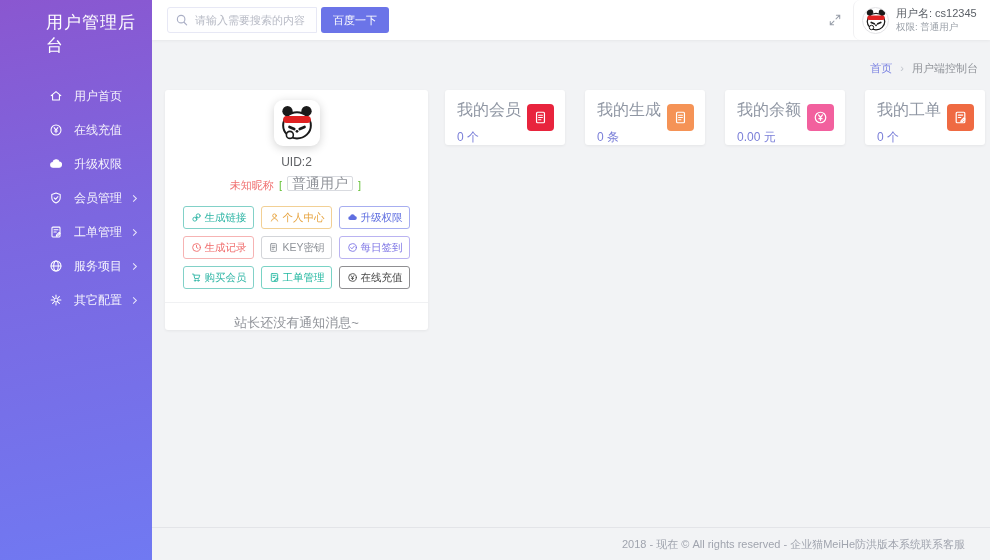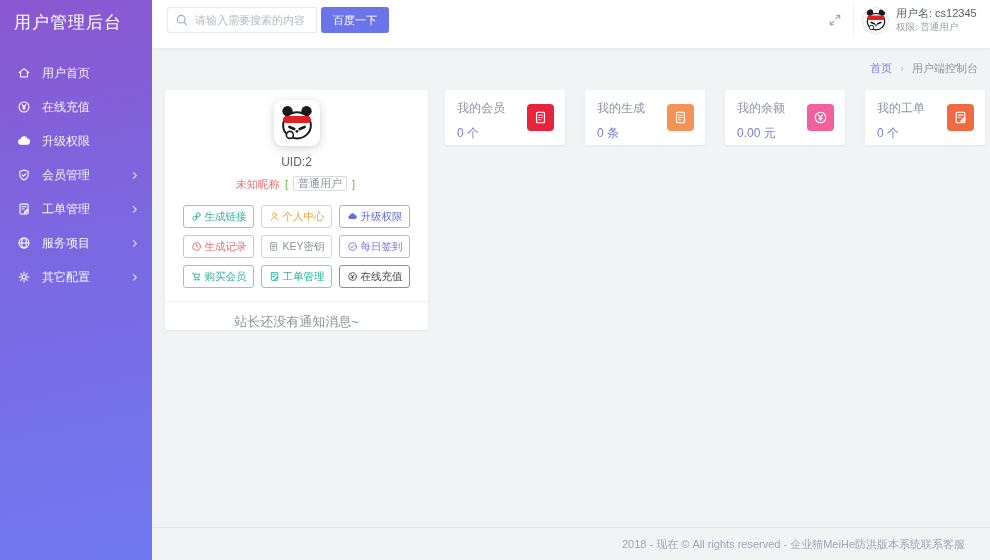--- a/index.html
+++ b/index.html
@@ -2,32 +2,32 @@
 <html><head>
 <meta charset="utf-8">
 <style>
   * { margin:0; padding:0; box-sizing:border-box; }
   html,body { width:990px; height:560px; overflow:hidden; background:#fff;
     font-family:"Liberation Sans","DejaVu Sans",sans-serif; }
   .page { position:relative; width:990px; height:560px; }
 
   
   .sidebar { position:absolute; left:0; top:0; width:152px; height:560px;
-    background:linear-gradient(168deg,#8a57d0 0%,#7c67e0 40%,#7079f2 100%); z-index:3; }
+    background:linear-gradient(168deg,#8a57d0 0%,#7c67e0 40%,#7079f2 100%); z-index:3;padding-left:32px; }
   .sb-title { color:#fff; font-size:17px; font-weight:500; letter-spacing:1px; padding:11px 0 0 14px; }
   .sb-menu { margin-top:22px; }
   .sb-item { height:34px; display:flex; align-items:center; padding:0 16px 0 17px;
     color:rgba(255,255,255,.92); font-size:12px; cursor:pointer; }
   .sb-item .ic { width:14px; height:14px; margin-right:11px; display:inline-flex; }
   .sb-item svg { width:14px; height:14px; stroke:#fff; fill:none; stroke-width:1.2; stroke-linecap:round; stroke-linejoin:round; }
   .sb-caret { margin-left:auto; width:5px; height:5px; border-top:1px solid rgba(255,255,255,.85);
     border-right:1px solid rgba(255,255,255,.85); transform:rotate(45deg); }
 
   
-  .topbar { position:absolute; left:152px; top:0; width:838px; height:48px; background:#fff;
+  .topbar { position:absolute; left:152px; top:0; width:838px; height:40px; background:#fff;
     box-shadow:0 1px 3px rgba(0,0,0,.05); z-index:2; }
   .search-wrap { position:absolute; left:15px; top:7px; display:flex; }
   .search-input { width:150px; height:26px; border:1px solid #e7e8f5; background:#fefeff;
     border-radius:3px 0 0 3px; font-size:11px; color:#555; padding:0 6px 0 27px; outline:none; }
   .search-input::placeholder { color:#b7bac5; }
   .search-icon { position:absolute; left:8px; top:6px; width:14px; height:14px; }
   .search-icon svg { width:14px; height:14px; stroke:#a9aec5; fill:none; stroke-width:1.3; stroke-linecap:round; }
   .search-btn { height:26px; padding:0 12px; margin-left:4px; background:#6b74e8; color:#fff;
     border:none; border-radius:3px; font-size:11px; cursor:pointer; }
   .fs-icon { position:absolute; right:148px; top:13px; width:14px; height:14px; cursor:pointer; }
@@ -51,42 +51,42 @@
   
   .profile-card { left:13px; top:50px; width:263px; height:240px; }
   .avatar-tile { width:46px; height:46px; margin:10px auto 0; border-radius:9px; background:#fff;
     box-shadow:0 2px 10px rgba(0,0,0,.18); display:flex; align-items:center; justify-content:center; }
   .avatar-tile svg, .chip-avatar svg { width:38px; height:38px; }
   .chip-avatar svg { width:24px; height:24px; }
   .uid { text-align:center; font-size:12px; color:#606266; margin-top:9px; }
   .nickrow { text-align:center; font-size:11px; margin-top:7px; }
   .nickname { color:#f07070; }
   .bracket { color:#67c23a; margin:0 2px; }
-  .role-badge { display:inline-block; font-size:11px; color:#909399; border:1px solid #d9dbe0;
+  .role-badge { display:inline-block; font-size:14px; color:#909399; border:1px solid #d9dbe0;
     border-radius:2px; padding:0 4px; line-height:13px; vertical-align:1px; }
   .btn-grid { display:grid; grid-template-columns:repeat(3,1fr); gap:7px; margin:13px 18px 0; }
   .pbtn { height:23px; background:#fff; border:1px solid; border-radius:3px; font-size:10.5px;
     display:flex; align-items:center; justify-content:center; gap:3px; cursor:pointer; white-space:nowrap; }
   .pbtn svg { width:11px; height:11px; stroke:currentColor; fill:none; stroke-width:1.3; stroke-linecap:round; stroke-linejoin:round; flex:0 0 11px; }
   .pb-0 { color:#2eb5a5; border-color:#82d1c8; }
   .pb-1 { color:#e6a23c; border-color:#f2d095; }
   .pb-2 { color:#5f6ee0; border-color:#a7aef0; }
   .pb-3 { color:#f06a6a; border-color:#f6b3b3; }
   .pb-4 { color:#8f9399; border-color:#d3d5d9; }
   .pb-5 { color:#7d74e5; border-color:#bab3f1; }
   .pb-6 { color:#2eb5a5; border-color:#82d1c8; }
   .pb-7 { color:#21b7a0; border-color:#79d3c5; }
   .pb-8 { color:#4a4a4a; border-color:#8f8f92; }
   .notice { margin-top:13px; border-top:1px solid #f0f1f3; text-align:center;
     font-size:13px; color:#909399; padding:11px 0; }
 
   
   .stat-card { top:50px; width:120px; height:55px; padding:10px 12px; cursor:pointer; }
   .st-0 { left:293px; } .st-1 { left:433px; } .st-2 { left:573px; } .st-3 { left:713px; }
-  .stat-label { font-size:12px; color:#8f96a3; }
+  .stat-label { font-size:16px; color:#8f96a3; }
   .stat-value { font-size:12px; color:#7a7fd8; margin-top:8px; }
   .stat-ic { position:absolute; right:11px; top:14px; width:27px; height:27px; border-radius:4px;
     display:flex; align-items:center; justify-content:center; }
   .stat-ic svg { width:15px; height:15px; stroke:#fff; fill:none; stroke-width:1.3; stroke-linecap:round; stroke-linejoin:round; }
   .si-0 { background:#e8243d; } .si-1 { background:#f59356; } .si-2 { background:#f2609e; } .si-3 { background:#ef6a42; }
 
   
   .announce-card { left:293px; top:122px; width:260px; }
   .ann-head { font-size:12px; color:#5d6168; padding:9px 14px; border-bottom:1px solid #f0f1f3; }
   .ann-body { font-size:12px; color:#5d6168; padding:14px 14px 16px; }

